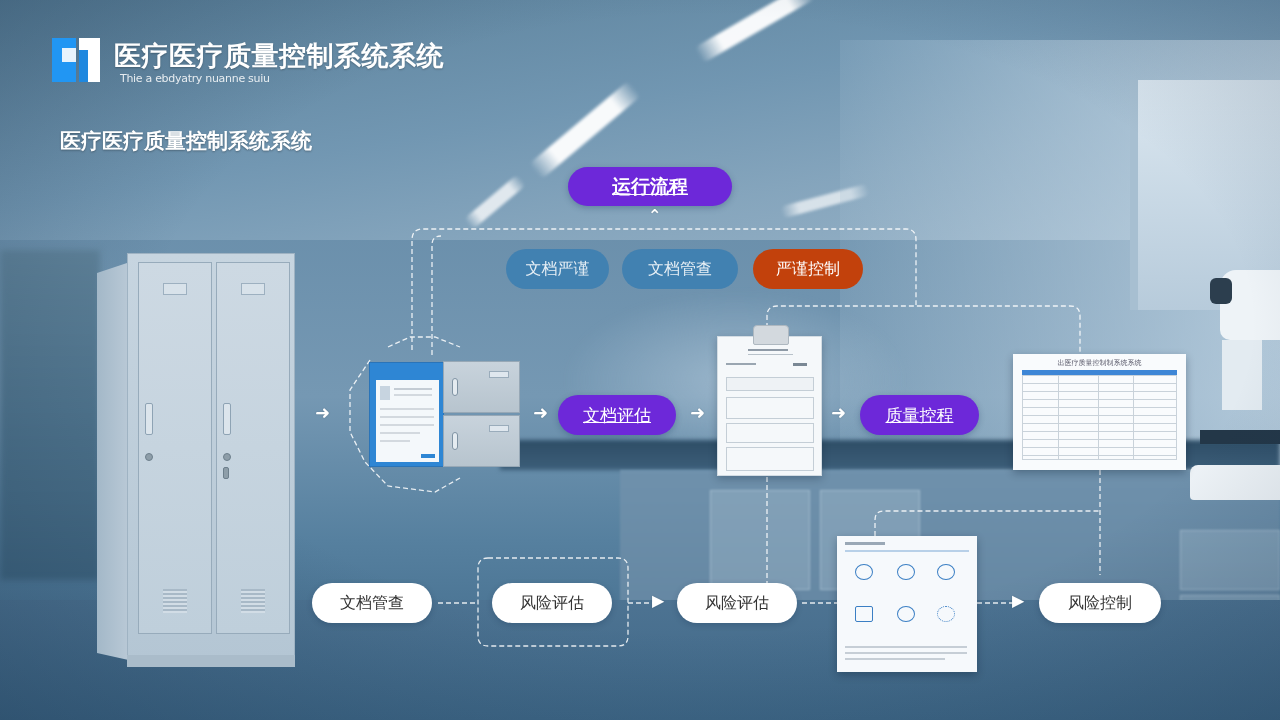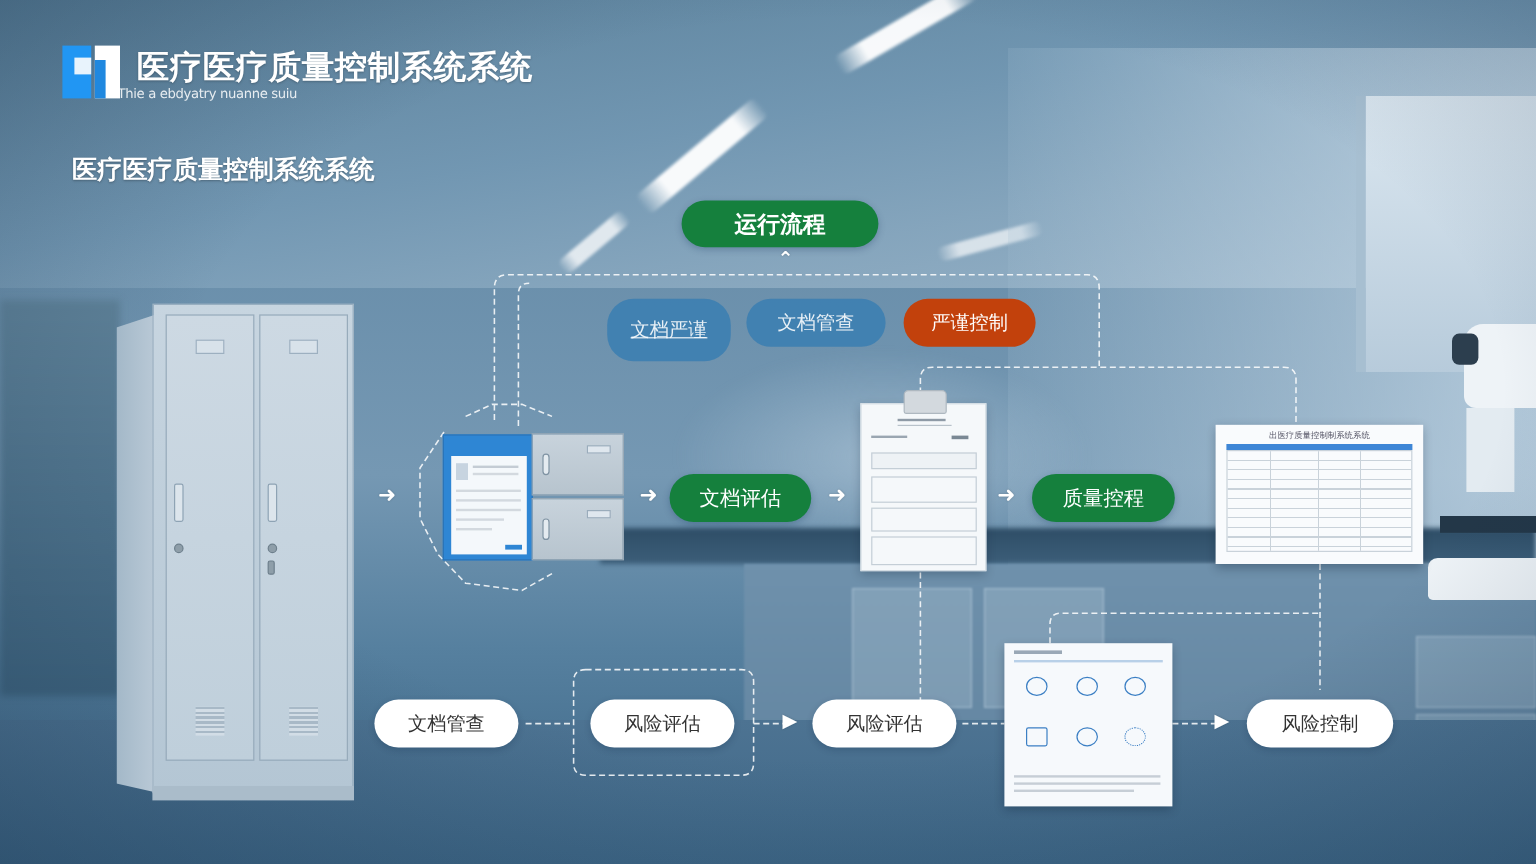--- a/index.html
+++ b/index.html
@@ -59,26 +59,26 @@
   .microscope .stage { position:absolute; left:10px; top:170px; width:80px; height:14px; background:#233748; }
   .microscope .base { position:absolute; left:0px; top:205px; width:90px; height:35px; background:#eef3f7; border-radius:8px 0 0 4px; }
 
   
   .logo { position:absolute; left:52px; top:38px; width:48px; height:44px; }
   .logo .a { position:absolute; left:0; top:0; width:24px; height:44px; background:#2196f3; }
   .logo .b { position:absolute; left:27px; top:0; width:21px; height:44px; background:#ffffff; }
   .logo .c { position:absolute; left:10px; top:10px; width:14px; height:14px; background:#e8f3fc; }
   .logo .d { position:absolute; left:27px; top:12px; width:9px; height:32px; background:#1f88df; }
   .app-title { position:absolute; left:114px; top:38px; color:#fff; font-size:27px; font-weight:bold; letter-spacing:0.5px; white-space:nowrap; text-shadow:0 1px 2px rgba(0,0,0,.25); }
-  .app-subtitle { position:absolute; left:98px; top:72px; color:rgba(255,255,255,.85); font-size:11px; white-space:nowrap; letter-spacing:-0.3px; }
+  .app-subtitle { position:absolute; left:120px; top:72px; color:rgba(255,255,255,.85); font-size:11px; white-space:nowrap; letter-spacing:-0.3px; }
   .section-title { position:absolute; left:60px; top:127px; color:#fff; font-size:21px; font-weight:bold; white-space:nowrap; text-shadow:0 1px 2px rgba(0,0,0,.3); }
 
   
   .pill { position:absolute; display:flex; align-items:center; justify-content:center; border-radius:22px; font-size:16px; white-space:nowrap; cursor:pointer; }
-  .pill.primary { background:#15803d; color:#fff; font-weight:bold; box-shadow:0 2px 6px rgba(0,40,80,.25); }
+  .pill.primary { background:#6d28d9; color:#fff; font-weight:bold; box-shadow:0 2px 6px rgba(0,40,80,.25);text-decoration:underline; }
   .pill.muted { background:rgba(58,126,178,.85); color:rgba(255,255,255,.88); }
   .pill.bright { background:#c2410c; color:#fff; }
   .pill.white { background:#ffffff; color:#333; font-size:16px; box-shadow:0 2px 6px rgba(0,30,60,.2); }
 
   .drawer-unit { position:absolute; left:443px; top:361px; width:77px; height:107px; }
   .drawer-unit .dr { position:absolute; left:0; width:77px; height:52px; background:linear-gradient(180deg,#c8d3dc,#b7c4ce); border:1px solid #97a8b6; }
   .drawer-unit .dr .h { position:absolute; left:8px; top:16px; width:6px; height:18px; border:1px solid #7f93a3; border-radius:3px; background:#e4ebf0; }
   .drawer-unit .dr .p { position:absolute; right:10px; top:9px; width:20px; height:7px; border:1px solid #9aacbb; background:#dfe7ee; }
 
   .blue-doc { position:absolute; left:369px; top:362px; width:75px; height:105px; background:#2e86d4; border:1px solid #2a74b8; }
@@ -180,21 +180,21 @@
 </div>
 <div class="app-title">医疗医疗质量控制系统系统</div>
 <div class="app-subtitle">Thie a ebdyatry nuanne suiu</div>
 <div class="section-title">医疗医疗质量控制系统系统</div>
 
 <div class="pill primary" style="left:568px;top:167px;width:164px;height:39px;font-size:19px;">
   <span>运行流程</span>
 </div>
 <div class="arrow" style="left:648px;top:208px;font-size:16px;">⌃</div>
 
-<div class="pill muted" style="left:506px;top:249px;width:103px;height:52px;text-decoration:underline;">
+<div class="pill muted" style="left:506px;top:249px;width:103px;height:40px;">
   <span>文档严谨</span>
 </div>
 <div class="pill muted" style="left:622px;top:249px;width:116px;height:40px;">
   <span>文档管查</span>
 </div>
 <div class="pill bright" style="left:753px;top:249px;width:110px;height:40px;">
   <span>严谨控制</span>
 </div>
 
 <div class="arrow" style="left:315px;top:404px;">➜</div>

